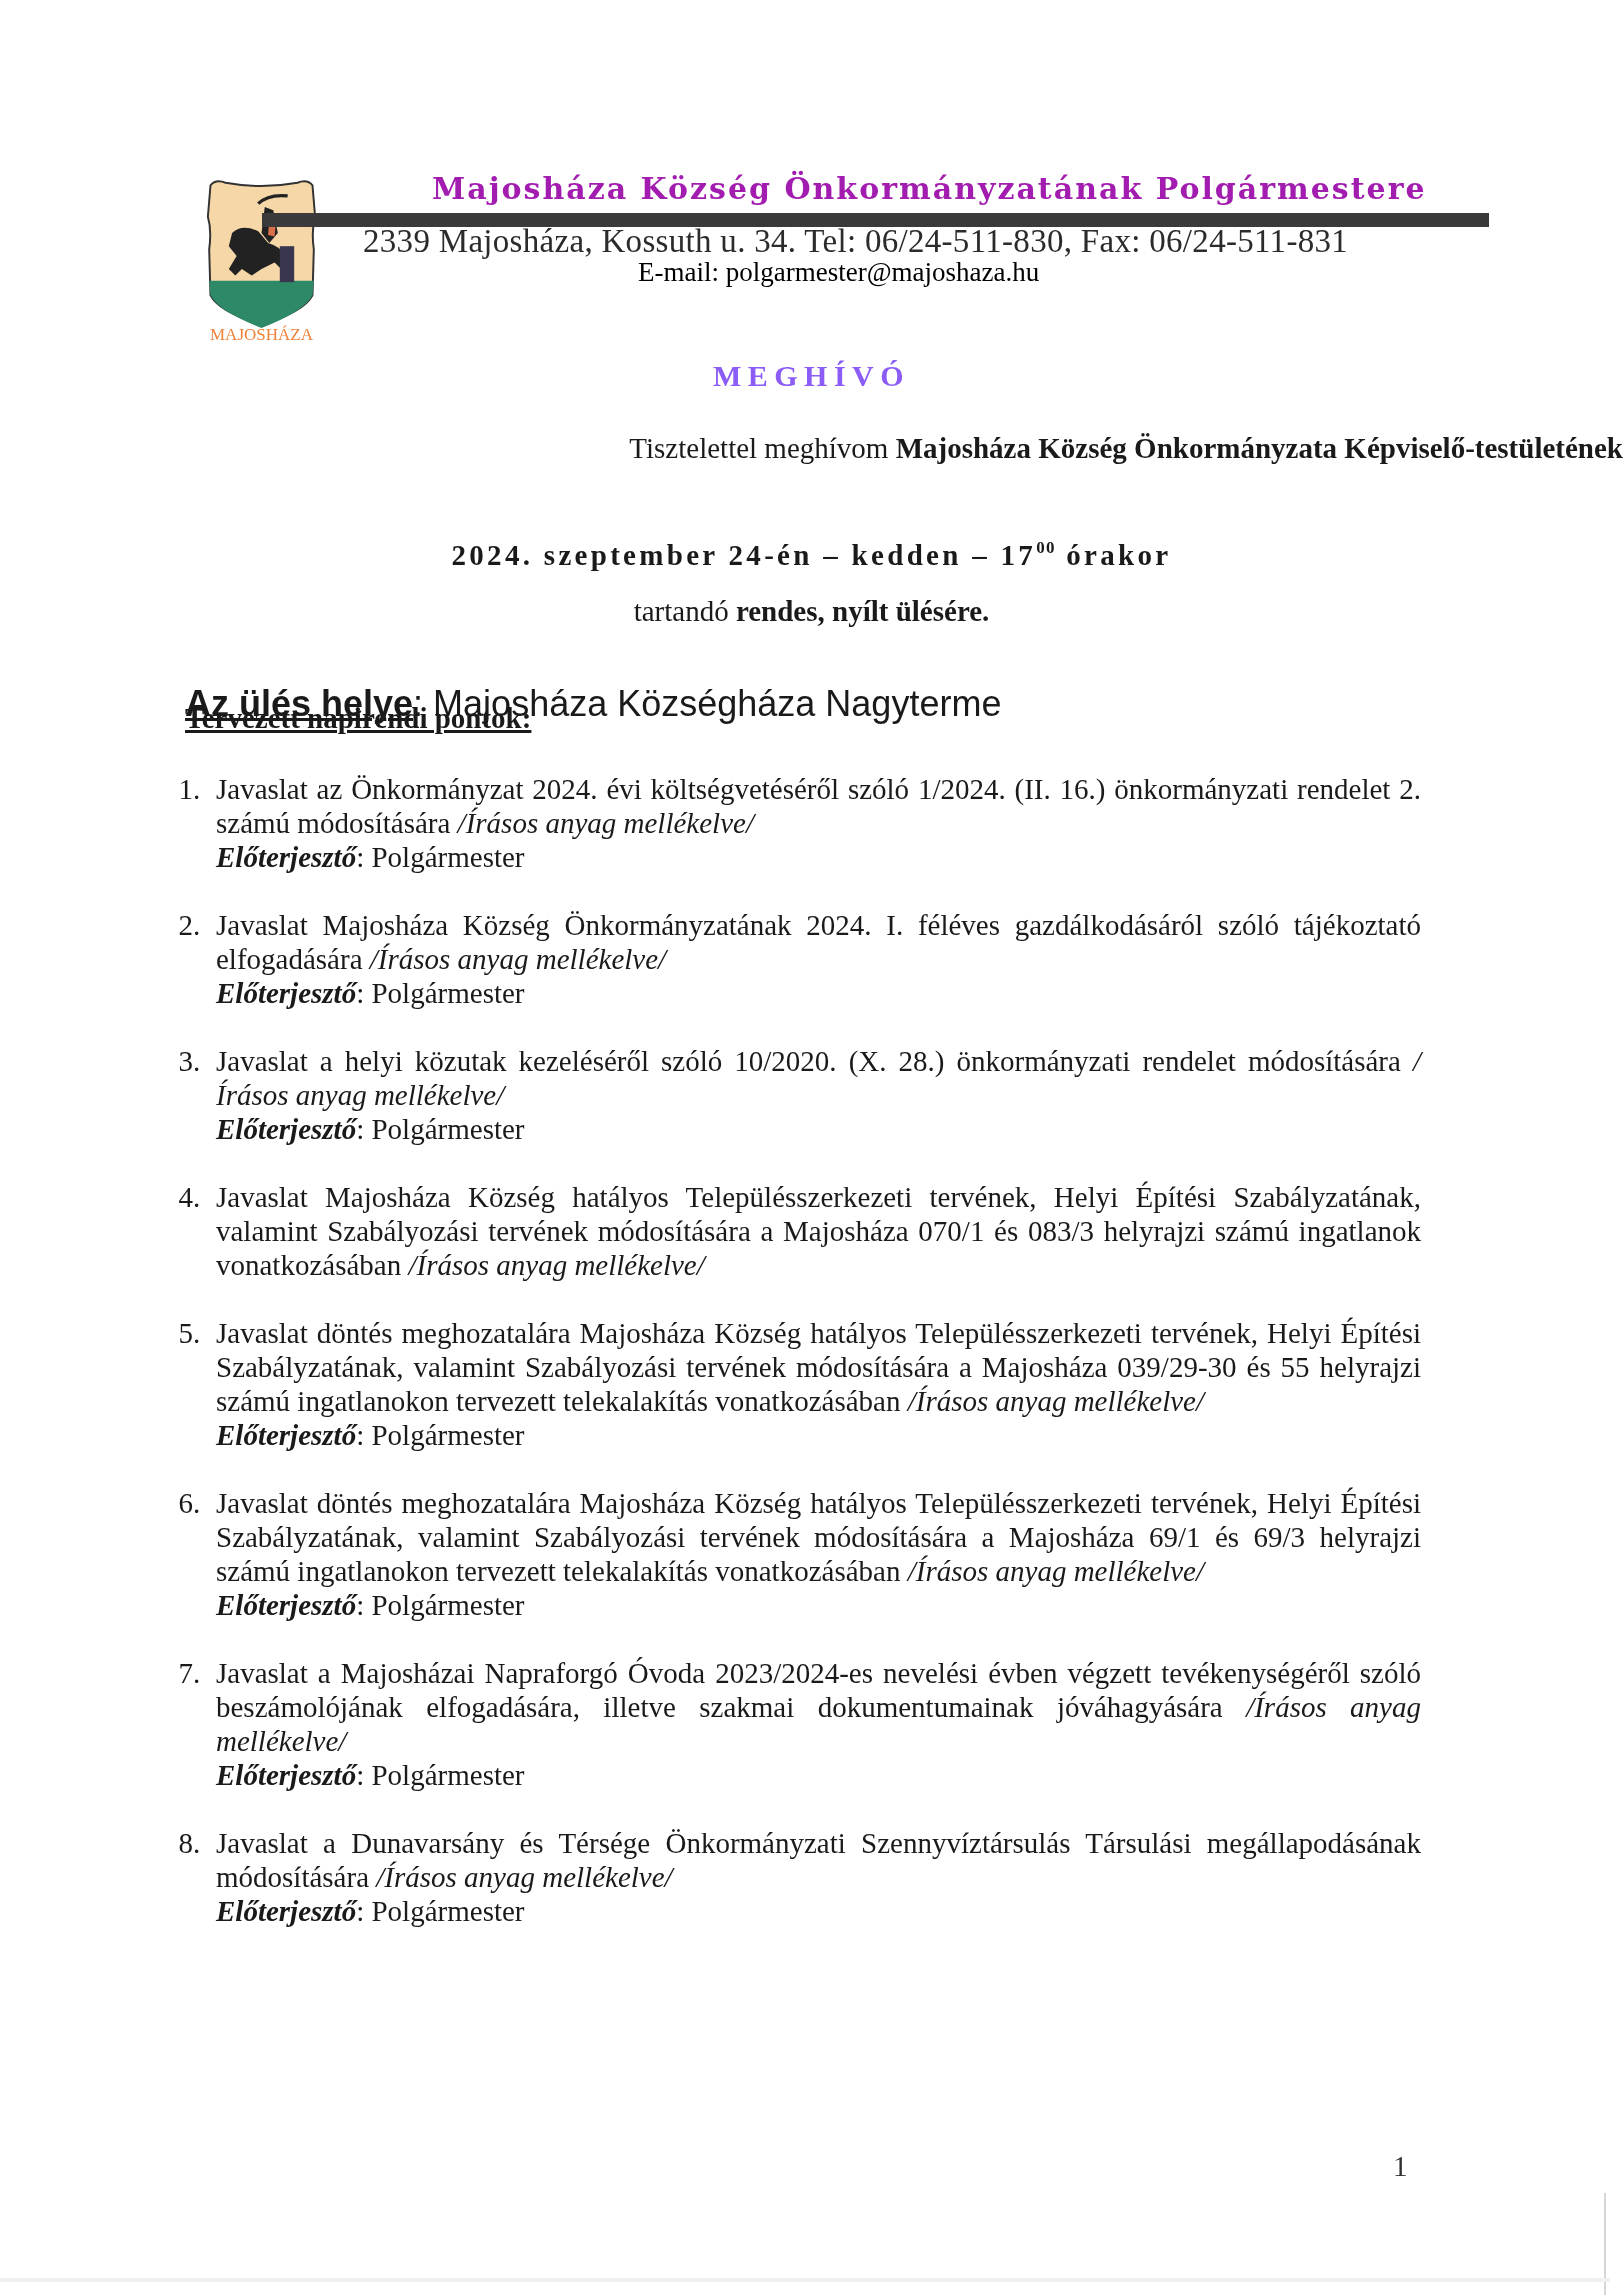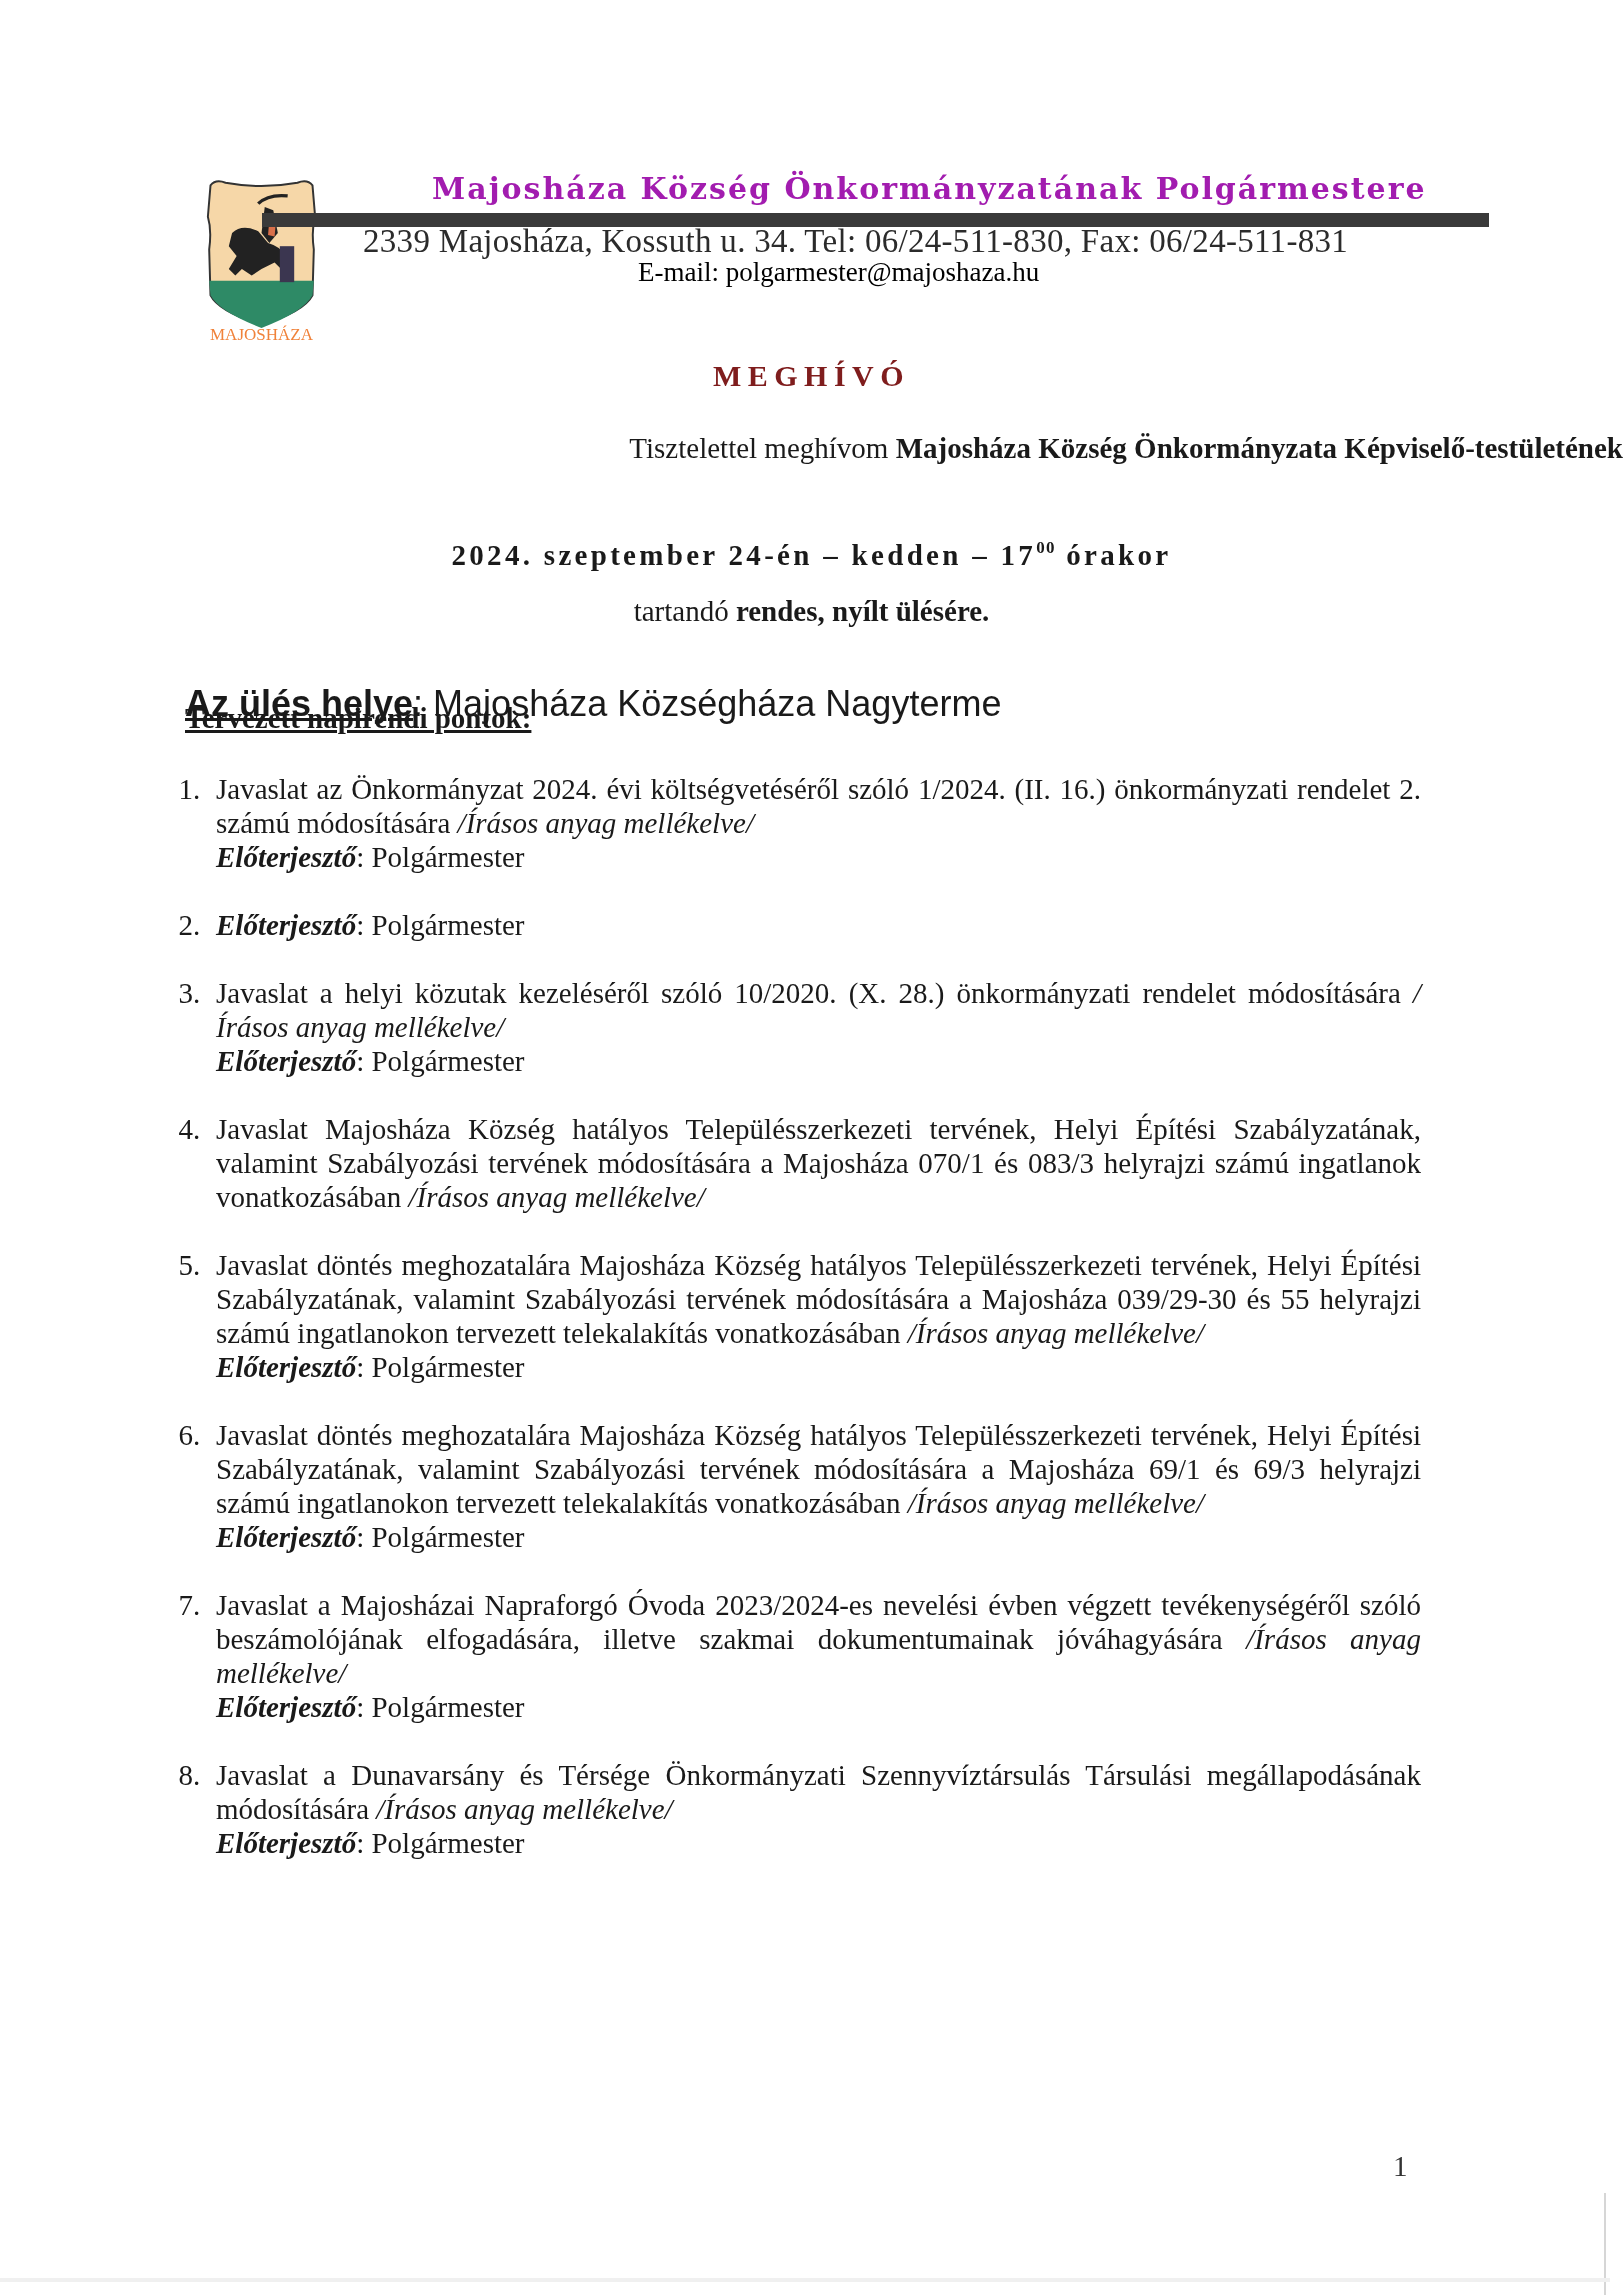--- a/index.html
+++ b/index.html
@@ -6,21 +6,21 @@
   body { width: 1623px; height: 2295px; position: relative; overflow: hidden; color: #1a1a1a; }
   .page { position: absolute; left: 0; top: 0; width: 1623px; height: 2295px; background: #fff; }
 
   
   .logo { position: absolute; left: 196px; top: 171px; width: 131px; height: 170px; }
   .lh-title { position: absolute; left: 432px; top: 171px; font-family: "DejaVu Serif", serif; font-weight: bold; font-size: 30px; letter-spacing: 2px; color: #a21caf; white-space: nowrap; }
   .lh-bar { position: absolute; left: 262px; top: 213px; width: 1227px; height: 14.4px; background: #3a3a3a; }
   .lh-addr { position: absolute; left: 363px; top: 223px; font-family: "Liberation Serif", serif; font-size: 33px; color: #2b2b2b; white-space: nowrap; letter-spacing: 0.3px; }
   .lh-email { position: absolute; left: 638px; top: 257px; font-family: "Liberation Serif", serif; font-size: 27px; color: #000000; white-space: nowrap; }
 
-  .title { position: absolute; left: 0; width: 1623px; top: 359px; text-align: center; font-family: "Liberation Serif", serif; font-weight: bold; font-size: 30px; letter-spacing: 6.5px; color: #7f1d1d; }
+  .title { position: absolute; left: 0; width: 1623px; top: 359px; text-align: center; font-family: "Liberation Serif", serif; font-weight: bold; font-size: 30px; letter-spacing: 6.5px; color: #8b5cf6; }
   .invite { position: absolute; left: 0; width: 1623px; top: 432px; text-align: right; font-family: "Liberation Serif", serif; font-size: 29px; white-space: nowrap; }
   .invite b { font-weight: bold; }
   .date { position: absolute; left: 0; width: 1623px; top: 497px; text-align: center; font-family: "Liberation Serif", serif; font-weight: bold; font-size: 29px; letter-spacing: 3.3px; white-space: nowrap; margin-top: 41px; }
   .date sup { font-size: 17px; letter-spacing: 1.3px; vertical-align: 11.8px; }
   .held { position: absolute; left: 0; width: 1623px; top: 569px; text-align: center; font-family: "Liberation Serif", serif; font-size: 29px; white-space: nowrap; margin-top: 26px; }
 
   .venue { position: absolute; left: 185px; top: 635px; font-family: Liberation Sans, sans-serif; font-size: 36px; white-space: nowrap; margin-top: 48px; }
   .venue .lbl { font-weight: bold; text-decoration: underline; text-decoration-thickness: 2.6px; }
   .agenda-h { position: absolute; left: 185px; top: 702px; font-family: "Liberation Serif", serif; font-size: 29px; font-weight: bold; text-decoration: underline; text-decoration-thickness: 2.6px; white-space: nowrap; }
 
@@ -76,20 +76,21 @@
   <div class="agenda-h">Tervezett napirendi pontok:</div>
 
   <div class="agenda" id="agenda">
       <div class="item">
         <span class="num">1.</span>
         <div><span>Javaslat az Önkormányzat 2024. évi költségvetéséről szóló 1/2024. (II. 16.) önkormányzati rendelet 2. számú módosítására </span><i>/Írásos anyag mellékelve/</i></div>
         <div class="presenter"><span class="p-lbl">Előterjesztő</span><span>: </span><span>Polgármester</span></div>
       </div>
       <div class="item">
         <span class="num">2.</span>
+        <div><span>Javaslat Majosháza Község Önkormányzatának 2024. I. féléves gazdálkodásáról szóló tájékoztató elfogadására </span><i>/Írásos anyag mellékelve/</i></div>
         <div class="presenter"><span class="p-lbl">Előterjesztő</span><span>: </span><span>Polgármester</span></div>
       </div>
       <div class="item">
         <span class="num">3.</span>
         <div><span>Javaslat a helyi közutak kezeléséről szóló 10/2020. (X. 28.) önkormányzati rendelet módosítására </span><i>/Írásos anyag mellékelve/</i></div>
         <div class="presenter"><span class="p-lbl">Előterjesztő</span><span>: </span><span>Polgármester</span></div>
       </div>
       <div class="item">
         <span class="num">4.</span>
         <div><span>Javaslat Majosháza Község hatályos Településszerkezeti tervének, Helyi Építési Szabályzatának, valamint Szabályozási tervének módosítására a Majosháza 070/1 és 083/3 helyrajzi számú ingatlanok vonatkozásában </span><i>/Írásos anyag mellékelve/</i></div>

